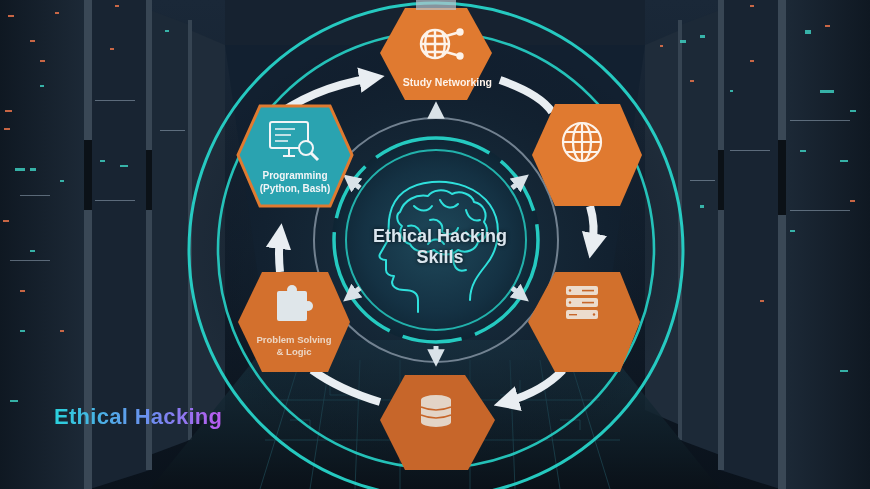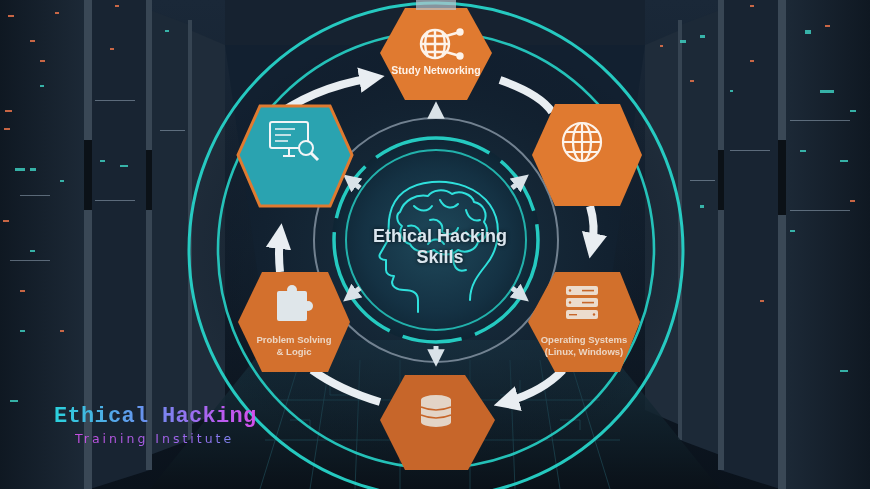--- a/index.html
+++ b/index.html
@@ -1,21 +1,21 @@
 <!DOCTYPE html>
 <html><head>
 <meta charset="utf-8">
 <style>
   html,body{margin:0;padding:0;}
   body{width:870px;height:489px;overflow:hidden;background:#0b1521;position:relative;font-family:"Liberation Sans",sans-serif;}
   #stage{position:absolute;left:0;top:0;width:870px;height:489px;overflow:hidden;}
   .bg-layer{position:absolute;left:0;top:0;width:870px;height:489px;}
   .hex-label{position:absolute;text-align:center;font-family:"Liberation Sans",sans-serif;font-weight:bold;line-height:1.25;pointer-events:none;}
   .logo{position:absolute;left:54px;top:404px;width:220px;}
-  .logo-title{font-family:Liberation Mono, monospace;font-weight:bold;font-size:22px;letter-spacing:0.3px;
+  .logo-title{font-family:Liberation Sans, sans-serif;font-weight:bold;font-size:22px;letter-spacing:0.3px;
     background:linear-gradient(90deg,#2ad1dc 0%,#6f8cf0 45%,#b85cf0 75%,#e04ae8 100%);
     -webkit-background-clip:text;background-clip:text;color:transparent;white-space:nowrap;}
   .logo-sub{font-family:"DejaVu Sans",sans-serif;font-size:12.5px;letter-spacing:3px;margin-top:2px;margin-left:21px;
     background:linear-gradient(90deg,#c44fe0 0%,#9a6af0 60%,#5fa0f0 100%);
     -webkit-background-clip:text;background-clip:text;color:transparent;white-space:nowrap;}
   .center-title{position:absolute;left:360px;top:226px;width:160px;text-align:center;font-weight:bold;font-size:18px;color:#dbe6ee;
     text-shadow:0 0 4px rgba(0,0,0,0.8);}
 </style>
 </head>
 <body>
@@ -270,31 +270,30 @@
     <g>
       <polygon points="262,272 328,272 350,322 328,372 262,372 238,322" fill="#d3702d"></polygon>
       <g fill="#dfe6ea">
         <rect x="277" y="291" width="30" height="30" rx="2"></rect>
         <circle cx="292" cy="290" r="5"></circle>
         <circle cx="308" cy="306" r="5"></circle>
       </g>
     </g>
   </svg>
 
-  <div class="hex-label" style="left:380px;top:64px;width:112px;font-size:10.5px;color:#fdf3ea;">
+  <div class="hex-label" style="left:380px;top:76px;width:112px;font-size:10.5px;color:#fdf3ea;text-align:right;">
     <div>Study Networking</div>
-  </div>
-  <div class="hex-label" style="left:528px;top:334px;width:112px;font-size:9.5px;color:#ecd6c4;">
-    <div>Operating Systems</div>
-    <div>(Linux, Windows)</div>
   </div>
   <div class="hex-label" style="left:238px;top:334px;width:112px;font-size:9.5px;color:#ecd6c4;">
     <div>Problem Solving</div>
     <div>&amp; Logic</div>
   </div>
+  <div class="hex-label" style="left:238px;top:170px;width:114px;font-size:10px;color:#f3f5f7;">
+    <div>Programming</div>
+    <div>(Python, Bash)</div>
+  </div>
 
   <div class="center-title">Ethical Hacking Skills</div>
 
   <div class="logo">
     <div class="logo-title">Ethical Hacking</div>
-    <div class="logo-sub">Training Institute</div>
   </div>
 </div>
 
 </body></html>

